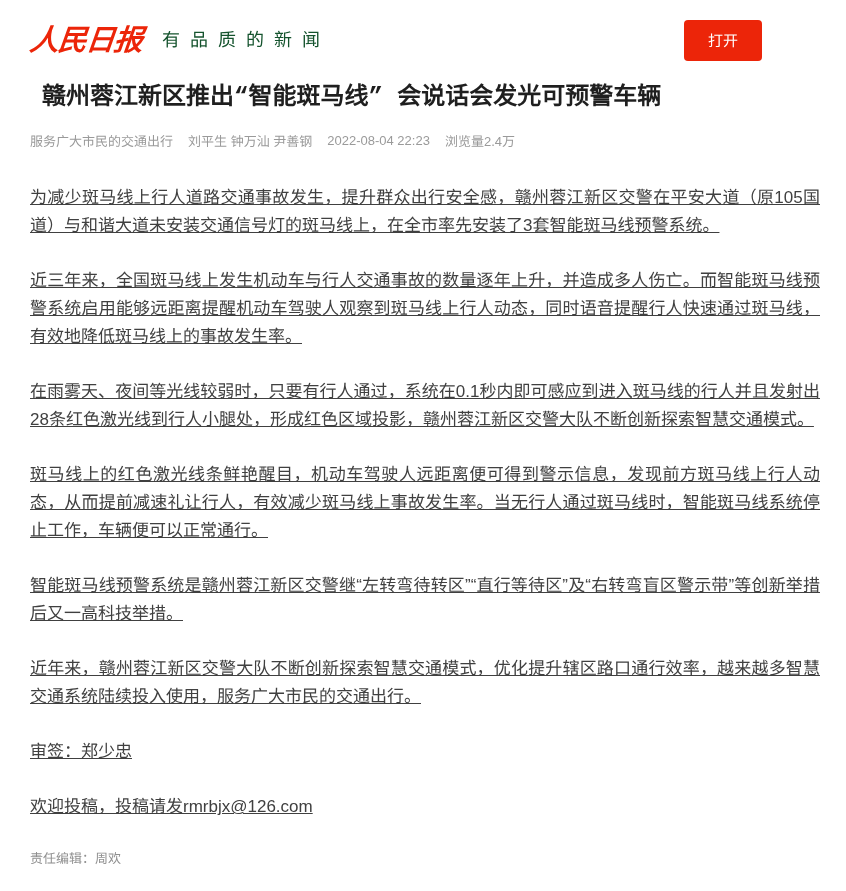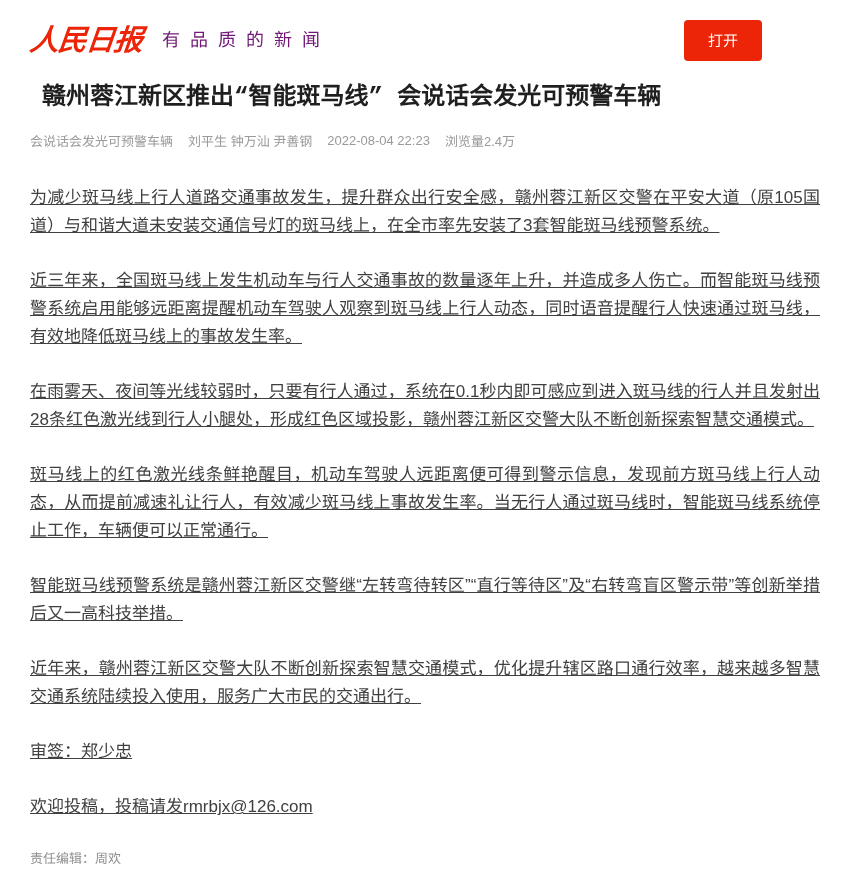--- a/index.html
+++ b/index.html
@@ -36,21 +36,21 @@
     letter-spacing:-1px;
     transform:skewX(-6deg);
     cursor:pointer;
     white-space:nowrap;
     line-height:1;
   }
   .tagline{
     margin-left:20px;
     font-size:18px;
     letter-spacing:10px;
-    color:#701a75;
+    color:#14532d;
     white-space:nowrap;
     line-height:1;
   }
   .header-spacer{flex:1;}
   .open-btn{
     margin-right:58px;
     background:var(--brand-red,#ec2509);
     color:#ffffff;
     border:none;
     border-radius:4px;
@@ -102,21 +102,21 @@
   <header class="site-header">
     <span class="logo">人民日报</span>
     <span class="tagline">有品质的新闻</span>
     <span class="header-spacer"></span>
     <button class="open-btn">打开</button>
   </header>
 
   <h1 class="article-title">赣州蓉江新区推出“智能斑马线” 会说话会发光可预警车辆</h1>
 
   <div class="byline">
-    <span>会说话会发光可预警车辆</span>
+    <span>服务广大市民的交通出行</span>
     <span>刘平生 钟万汕 尹善钢</span>
     <span>2022-08-04 22:23</span>
     <span>浏览量2.4万</span>
   </div>
 
   <div class="article-body">
     <p>为减少斑马线上行人道路交通事故发生，提升群众出行安全感，赣州蓉江新区交警在平安大道（原105国道）与和谐大道未安装交通信号灯的斑马线上，在全市率先安装了3套智能斑马线预警系统。</p>
     <p>近三年来，全国斑马线上发生机动车与行人交通事故的数量逐年上升，并造成多人伤亡。而智能斑马线预警系统启用能够远距离提醒机动车驾驶人观察到斑马线上行人动态，同时语音提醒行人快速通过斑马线，有效地降低斑马线上的事故发生率。</p>
     <p>在雨雾天、夜间等光线较弱时，只要有行人通过，系统在0.1秒内即可感应到进入斑马线的行人并且发射出28条红色激光线到行人小腿处，形成红色区域投影，赣州蓉江新区交警大队不断创新探索智慧交通模式。</p>
     <p>斑马线上的红色激光线条鲜艳醒目，机动车驾驶人远距离便可得到警示信息，发现前方斑马线上行人动态，从而提前减速礼让行人，有效减少斑马线上事故发生率。当无行人通过斑马线时，智能斑马线系统停止工作，车辆便可以正常通行。</p>

